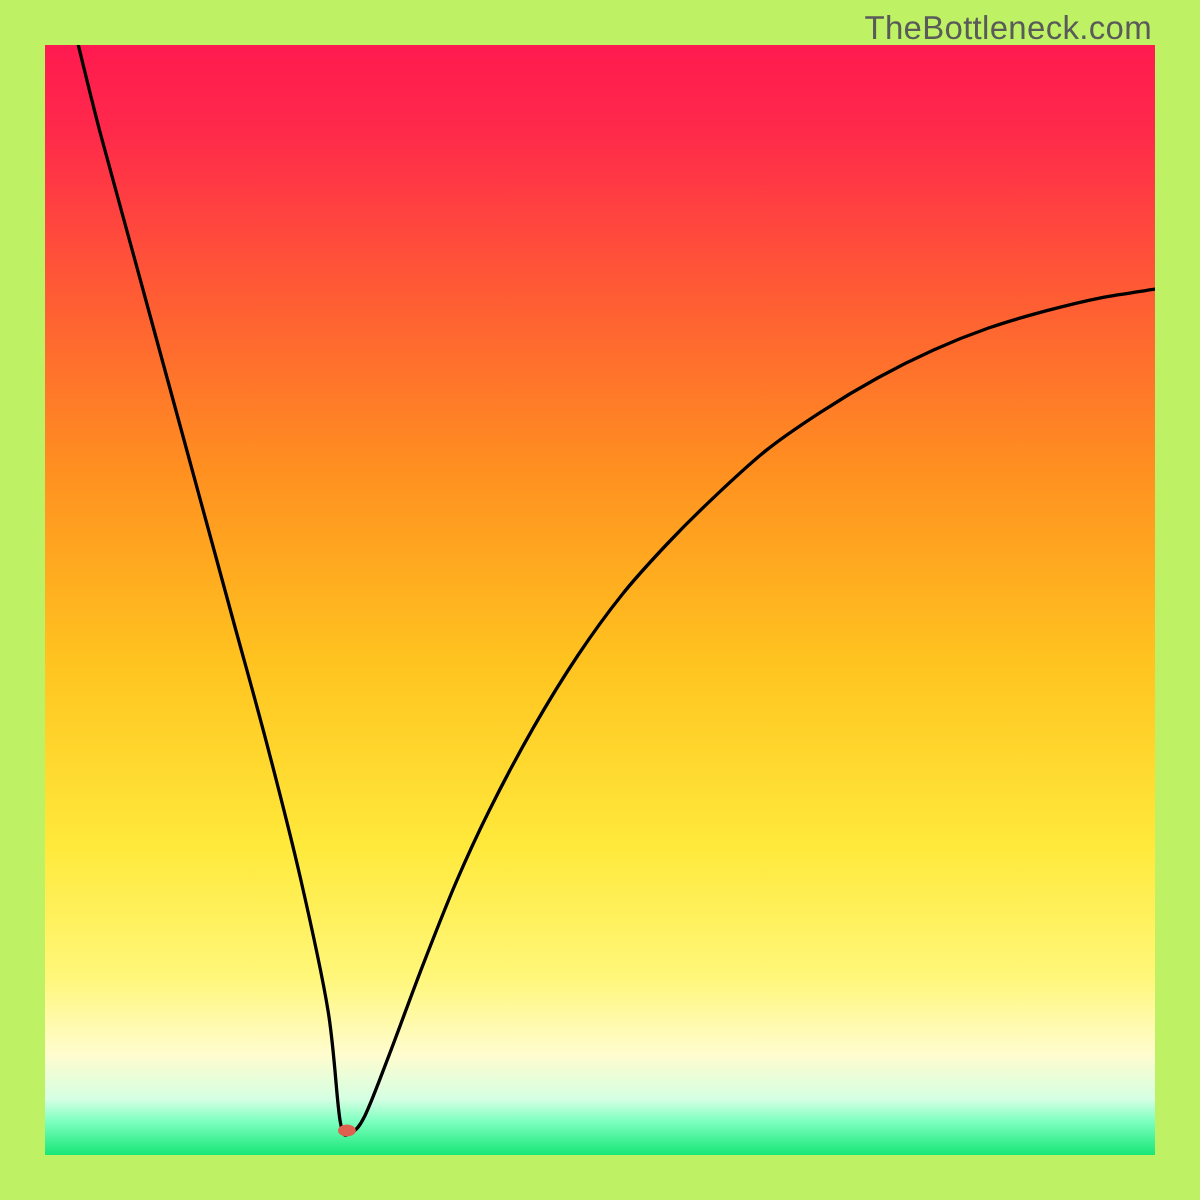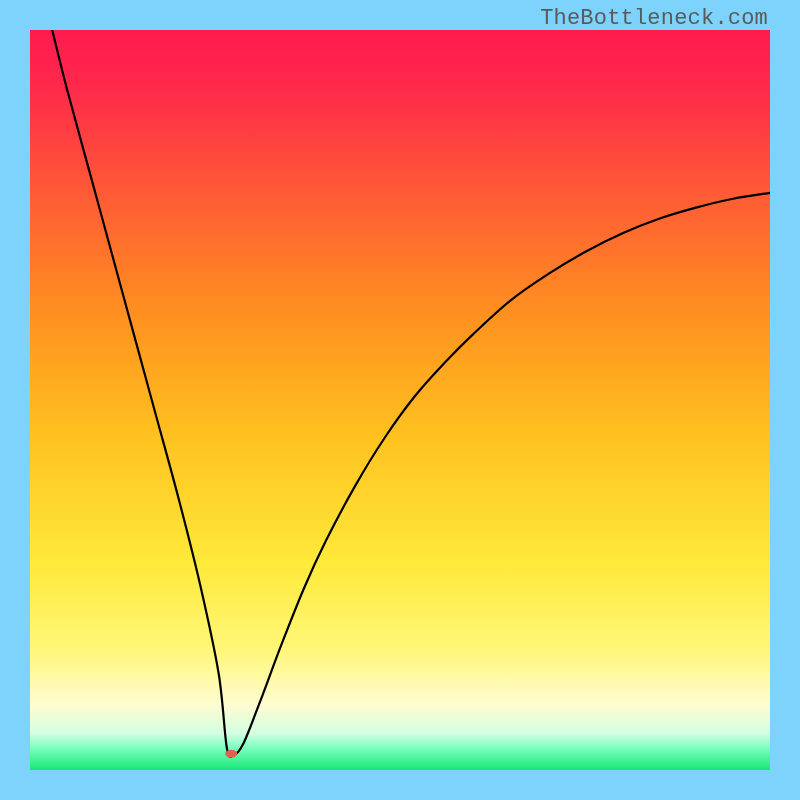--- a/index.html
+++ b/index.html
@@ -8,22 +8,21 @@
     width: 800px;
     height: 800px;
     overflow: hidden;
     background: #000;
     font-family: Arial, Helvetica, sans-serif;
   }
   .frame {
     position: relative;
     width: 800px;
     height: 800px;
-    background: #7dd3fc;
-    font-family: Liberation Mono, monospace;
+    background: #bef264;
   }
   .plot-area {
     position: absolute;
     left: 30px;
     top: 30px;
     width: 740px;
     height: 740px;
   }
   .watermark {
     position: absolute;

